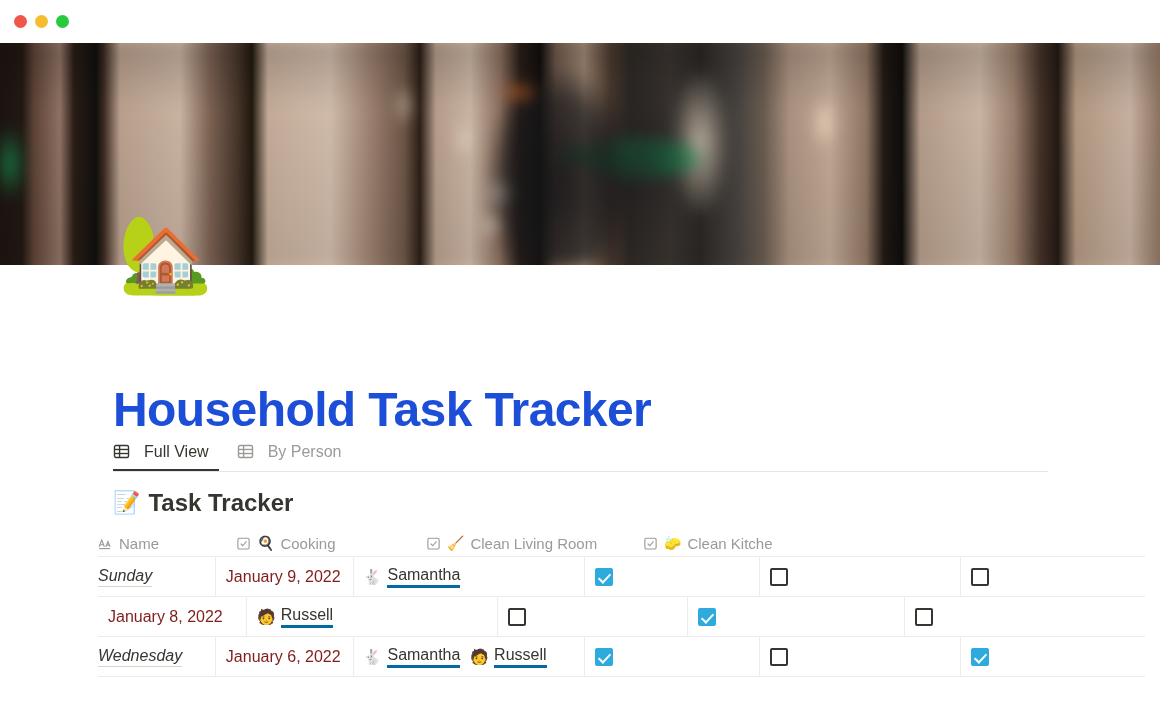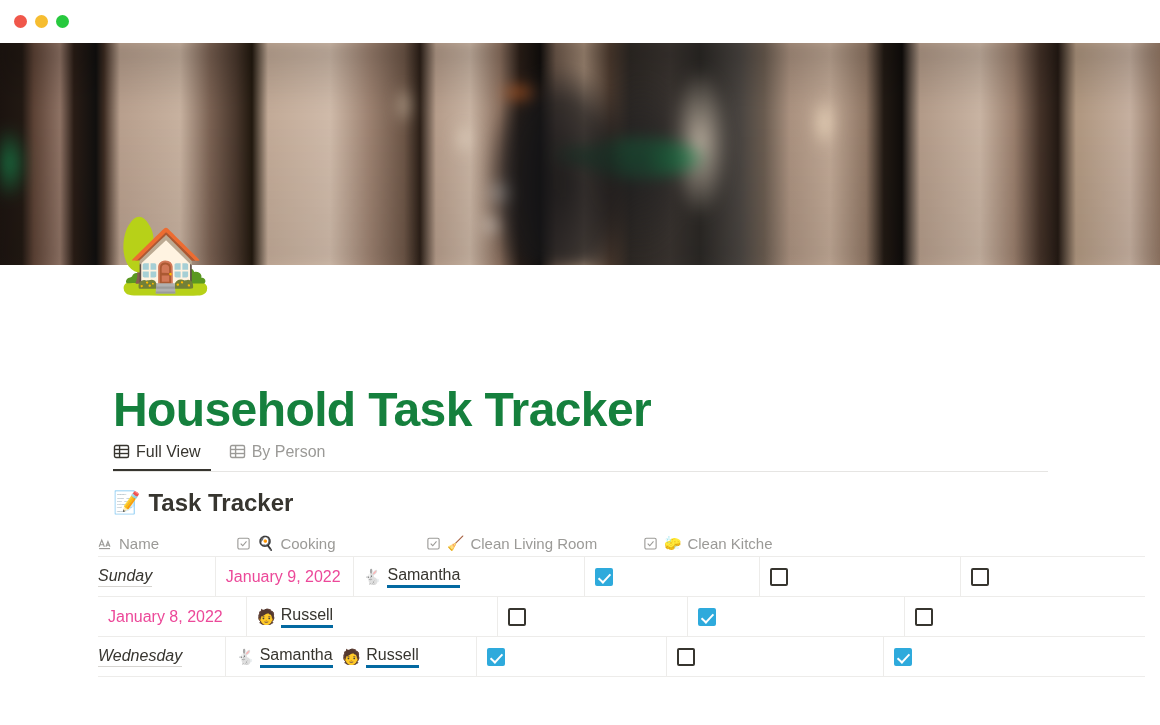--- a/index.html
+++ b/index.html
@@ -121,41 +121,41 @@
     width: 1160px;
     height: 460px;
     background: #ffffff;
   }
 
   .page-title {
     position: absolute;
     left: 113px; top: 89px;
     font-size: 48px;
     font-weight: 700;
-    color: #15803d;
+    color: #1d4ed8;
     letter-spacing: -0.6px;
     line-height: 1;
     white-space: nowrap;
   }
 
   
   .tabs {
     position: absolute;
     left: 113px; top: 169px;
     width: 935px;
     height: 38px;
     display: flex;
     align-items: flex-start;
     gap: 0px;
     border-bottom: 1px solid #e6e5e3;
   }
   .tab {
     display: flex;
     align-items: center;
-    gap: 6px;
+    gap: 14px;
     height: 37px;
     padding: 0 10px 0 0;
     margin-right: 18px;
     cursor: pointer;
     font-size: 16px;
     color: #9b9a97;
     border-bottom: 2px solid transparent;
     white-space: nowrap;
   }
   .tab.active {
@@ -226,21 +226,21 @@
     color: #37352f;
     font-weight: 400;
     border-bottom: 1px solid #d6d4d0;
     line-height: 1.25;
     white-space: nowrap;
     cursor: pointer;
     font-style: italic;
   }
   .cell-date {
     font-size: 16px;
-    color: #ec4899;
+    color: #7f1d1d;
     white-space: nowrap;
   }
   .chip {
     display: inline-flex;
     align-items: center;
     gap: 5px;
     font-size: 16px;
     color: #37352f;
     white-space: nowrap;
     cursor: pointer;
@@ -425,20 +425,23 @@
         </div>
         <div class="tcell c-chk3">
           <span class="cbox"></span>
         </div>
       </div>
 
       <div class="trow">
         <div class="tcell c-name">
           <span class="cell-name">Wednesday</span>
         </div>
+        <div class="tcell c-date">
+          <span class="cell-date">January 6, 2022</span>
+        </div>
         <div class="tcell c-who">
           <span class="chip">
             <span class="ch-emoji">🐇</span>
             <span class="ch-text">Samantha</span>
           </span>
           <span class="chip">
             <span class="ch-emoji">🧑</span>
             <span class="ch-text">Russell</span>
           </span>
         </div>

